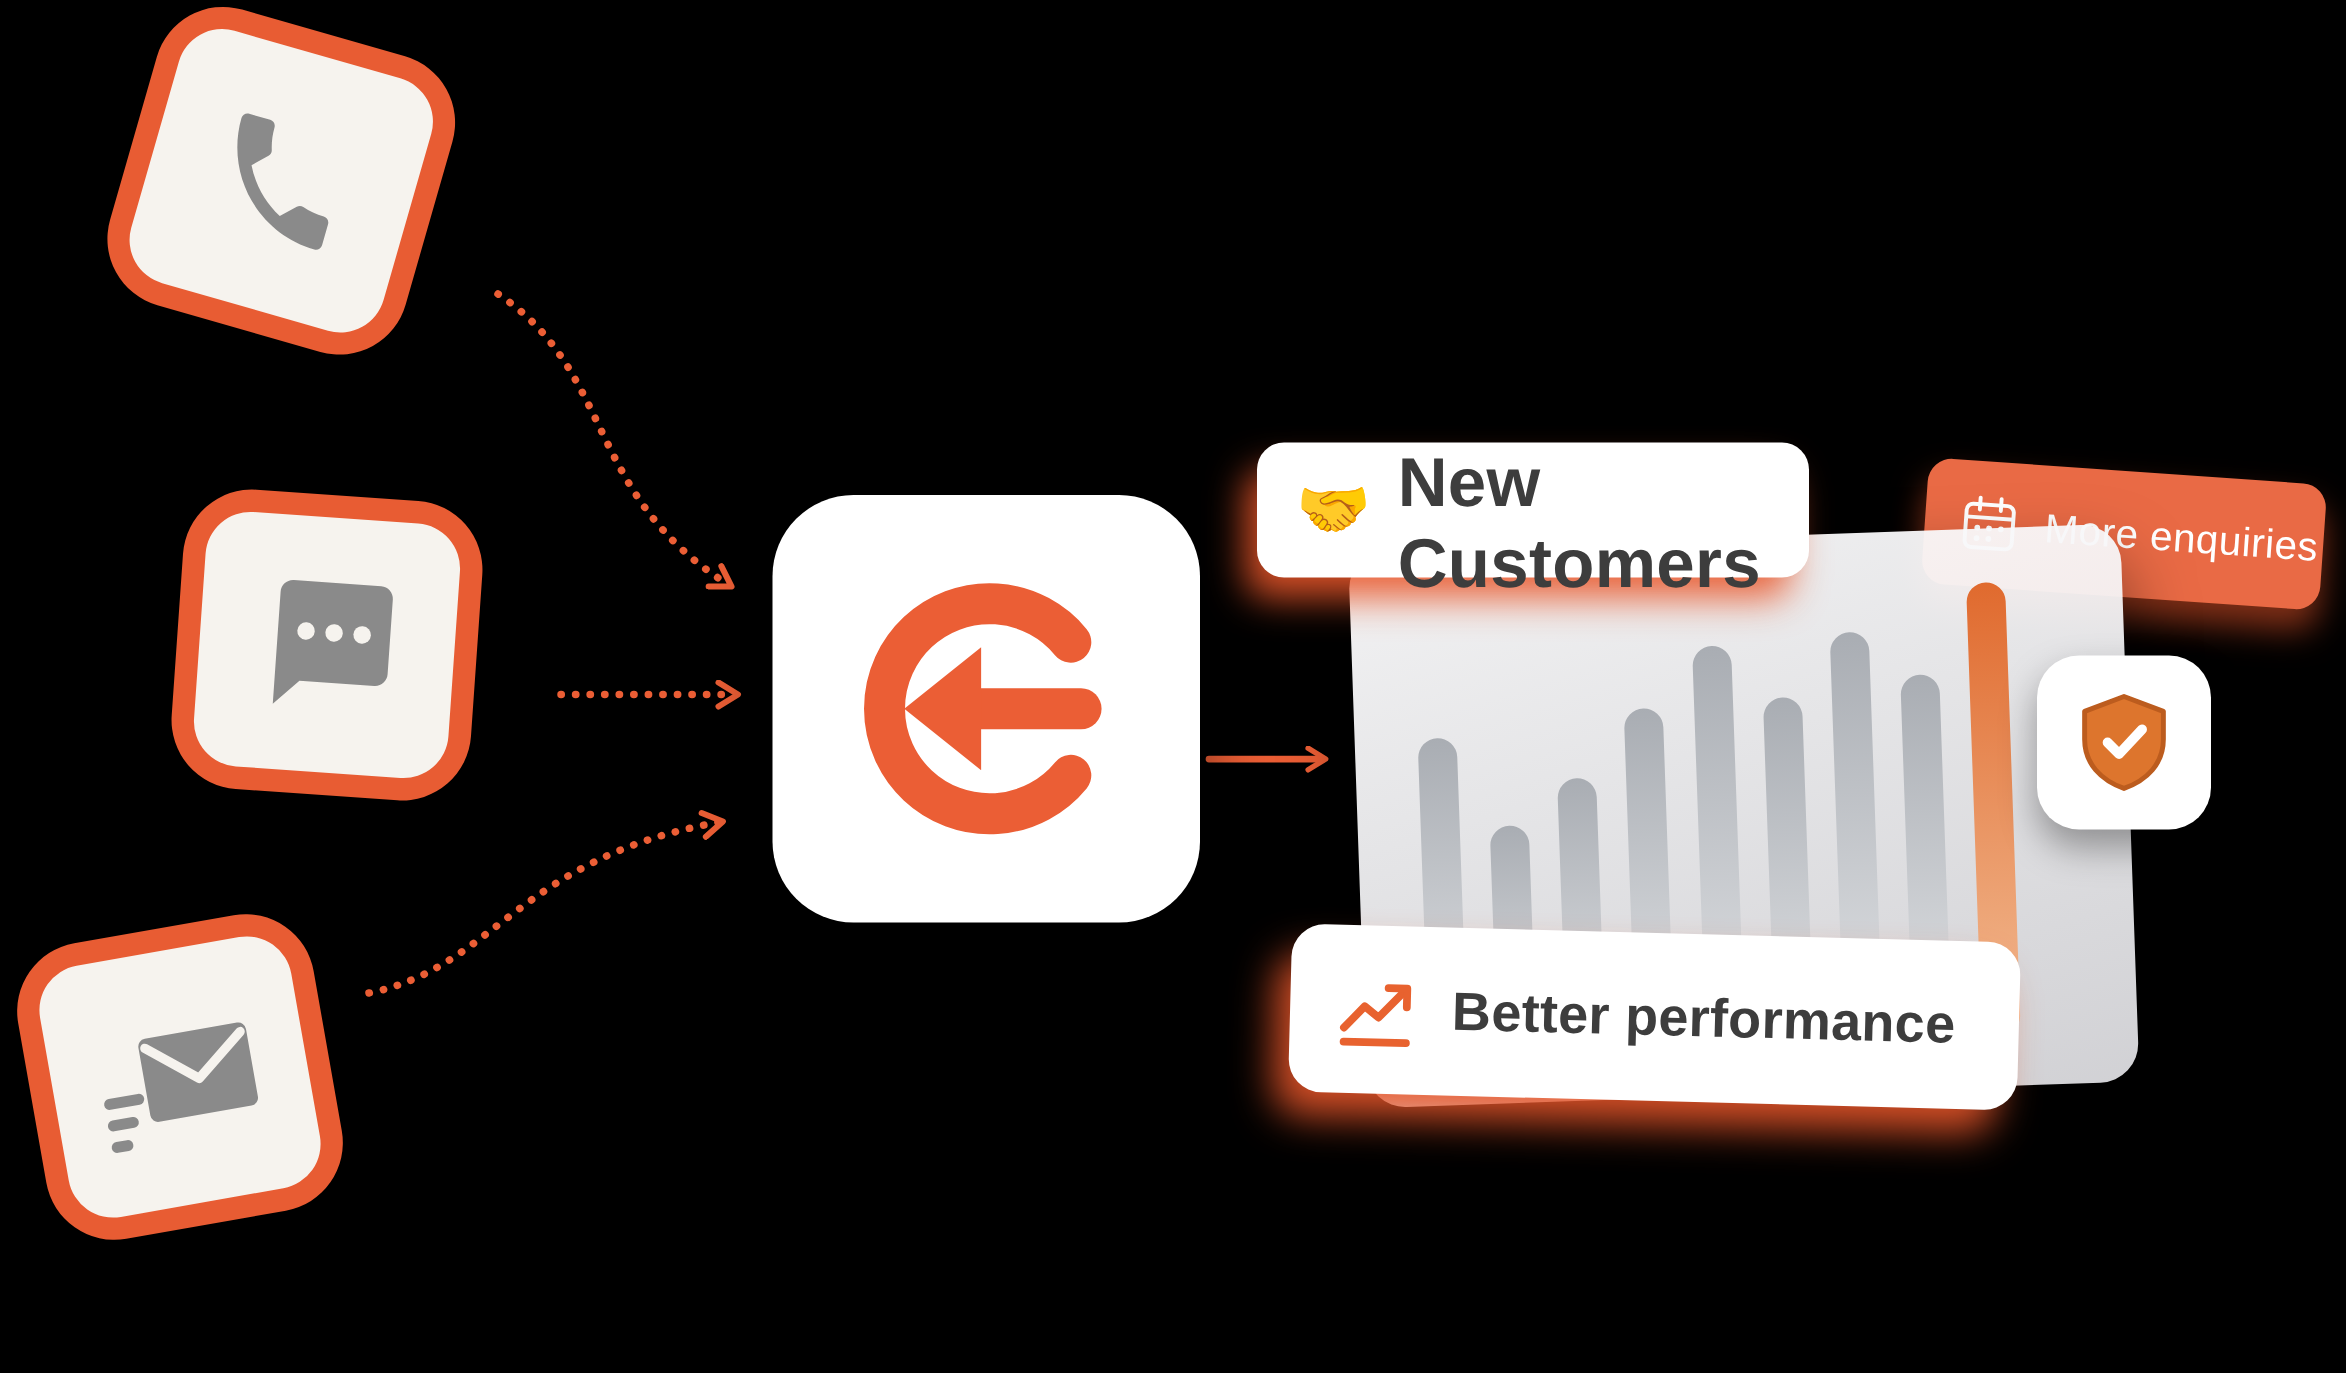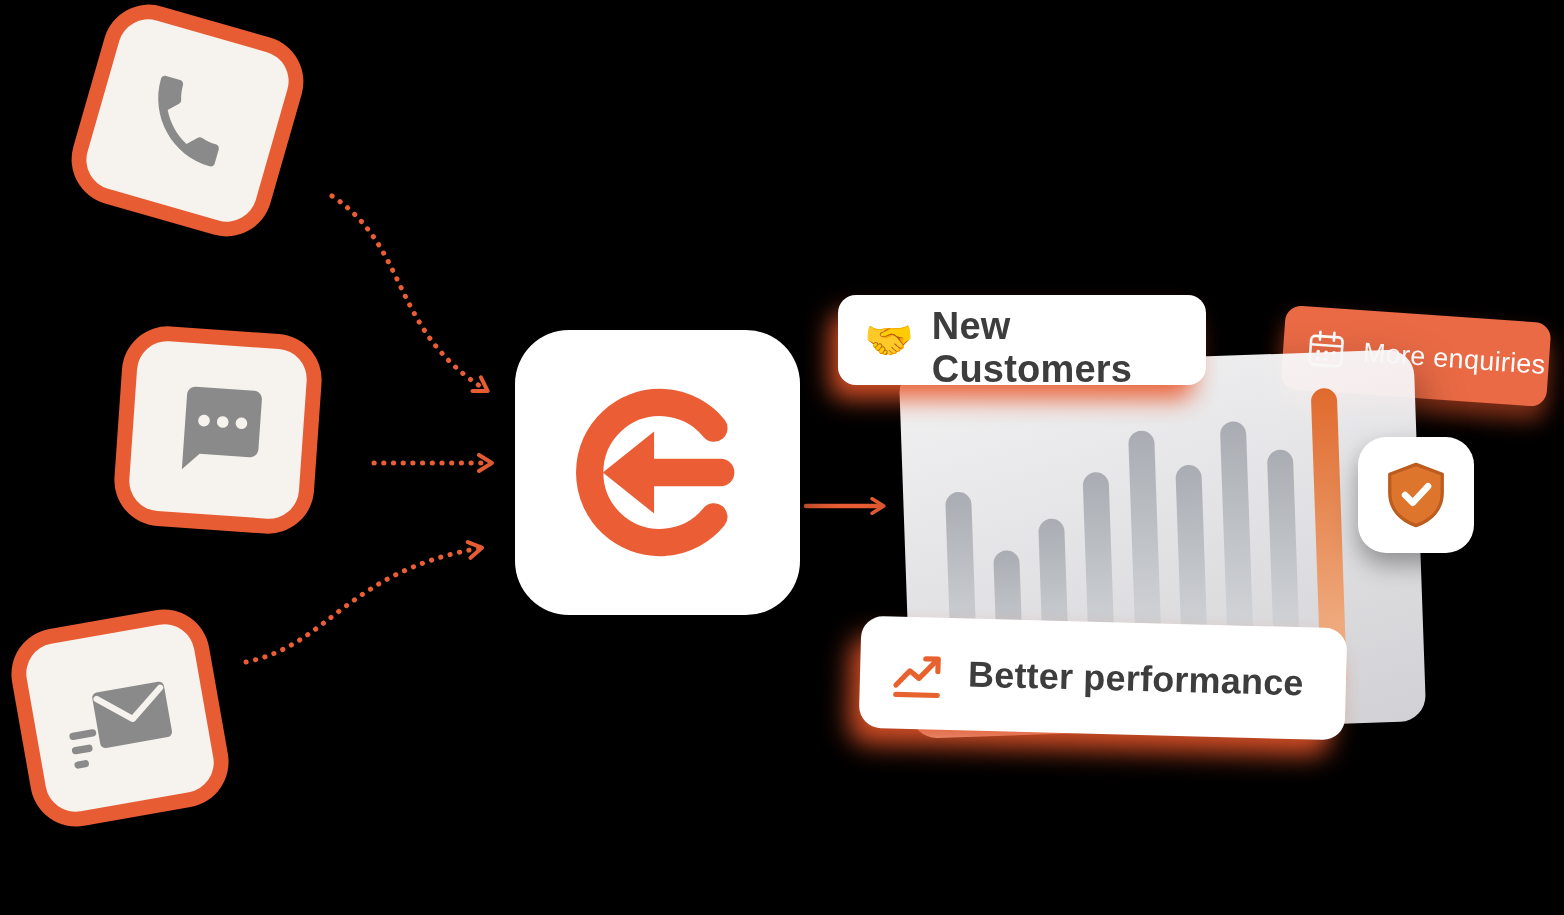--- a/index.html
+++ b/index.html
@@ -46,21 +46,21 @@
   .bars { position:absolute; left:42px; right:78px; bottom:34px; height:302px;
           display:flex; align-items:flex-end; justify-content:space-between; }
   .bar { width:26px; border-radius:13px;
          background:linear-gradient(180deg,#A9ADB3 0%,#DCDEE1 95%); }
   .bar-highlight { background:linear-gradient(180deg,#E06A2E 0%,#F2BB92 100%); }
 
   .nc-card { left:838px; top:295px; width:368px; height:90px; z-index:4;
              background:#FFFFFF; border-radius:18px; padding-left:26px; gap:18px;
              box-shadow:-10px 16px 24px -2px rgba(233,86,42,0.9); }
   .nc-card .emoji { font-size:40px; line-height:1; }
-  .nc-card .label { color:#3D3D3D; font-size:38px; font-weight:600; letter-spacing:0.2px;margin-top:16px; }
+  .nc-card .label { color:#3D3D3D; font-size:46px; font-weight:600; letter-spacing:0.2px;margin-top:16px; }
 
   .shield-card { left:1358px; top:437px; width:116px; height:116px; z-index:5;
                  background:#FFFFFF; border-radius:28px;
                  align-items:center; justify-content:center;
                  box-shadow:0 12px 24px rgba(0,0,0,0.35); }
 
   .bp-card { left:860px; top:622px; width:486px; height:112px; z-index:5;
              background:#FFFFFF; border-radius:22px; transform:rotate(1.5deg);
              padding-left:30px; gap:24px;
              box-shadow:-12px 18px 26px -2px rgba(233,86,42,0.9); }

